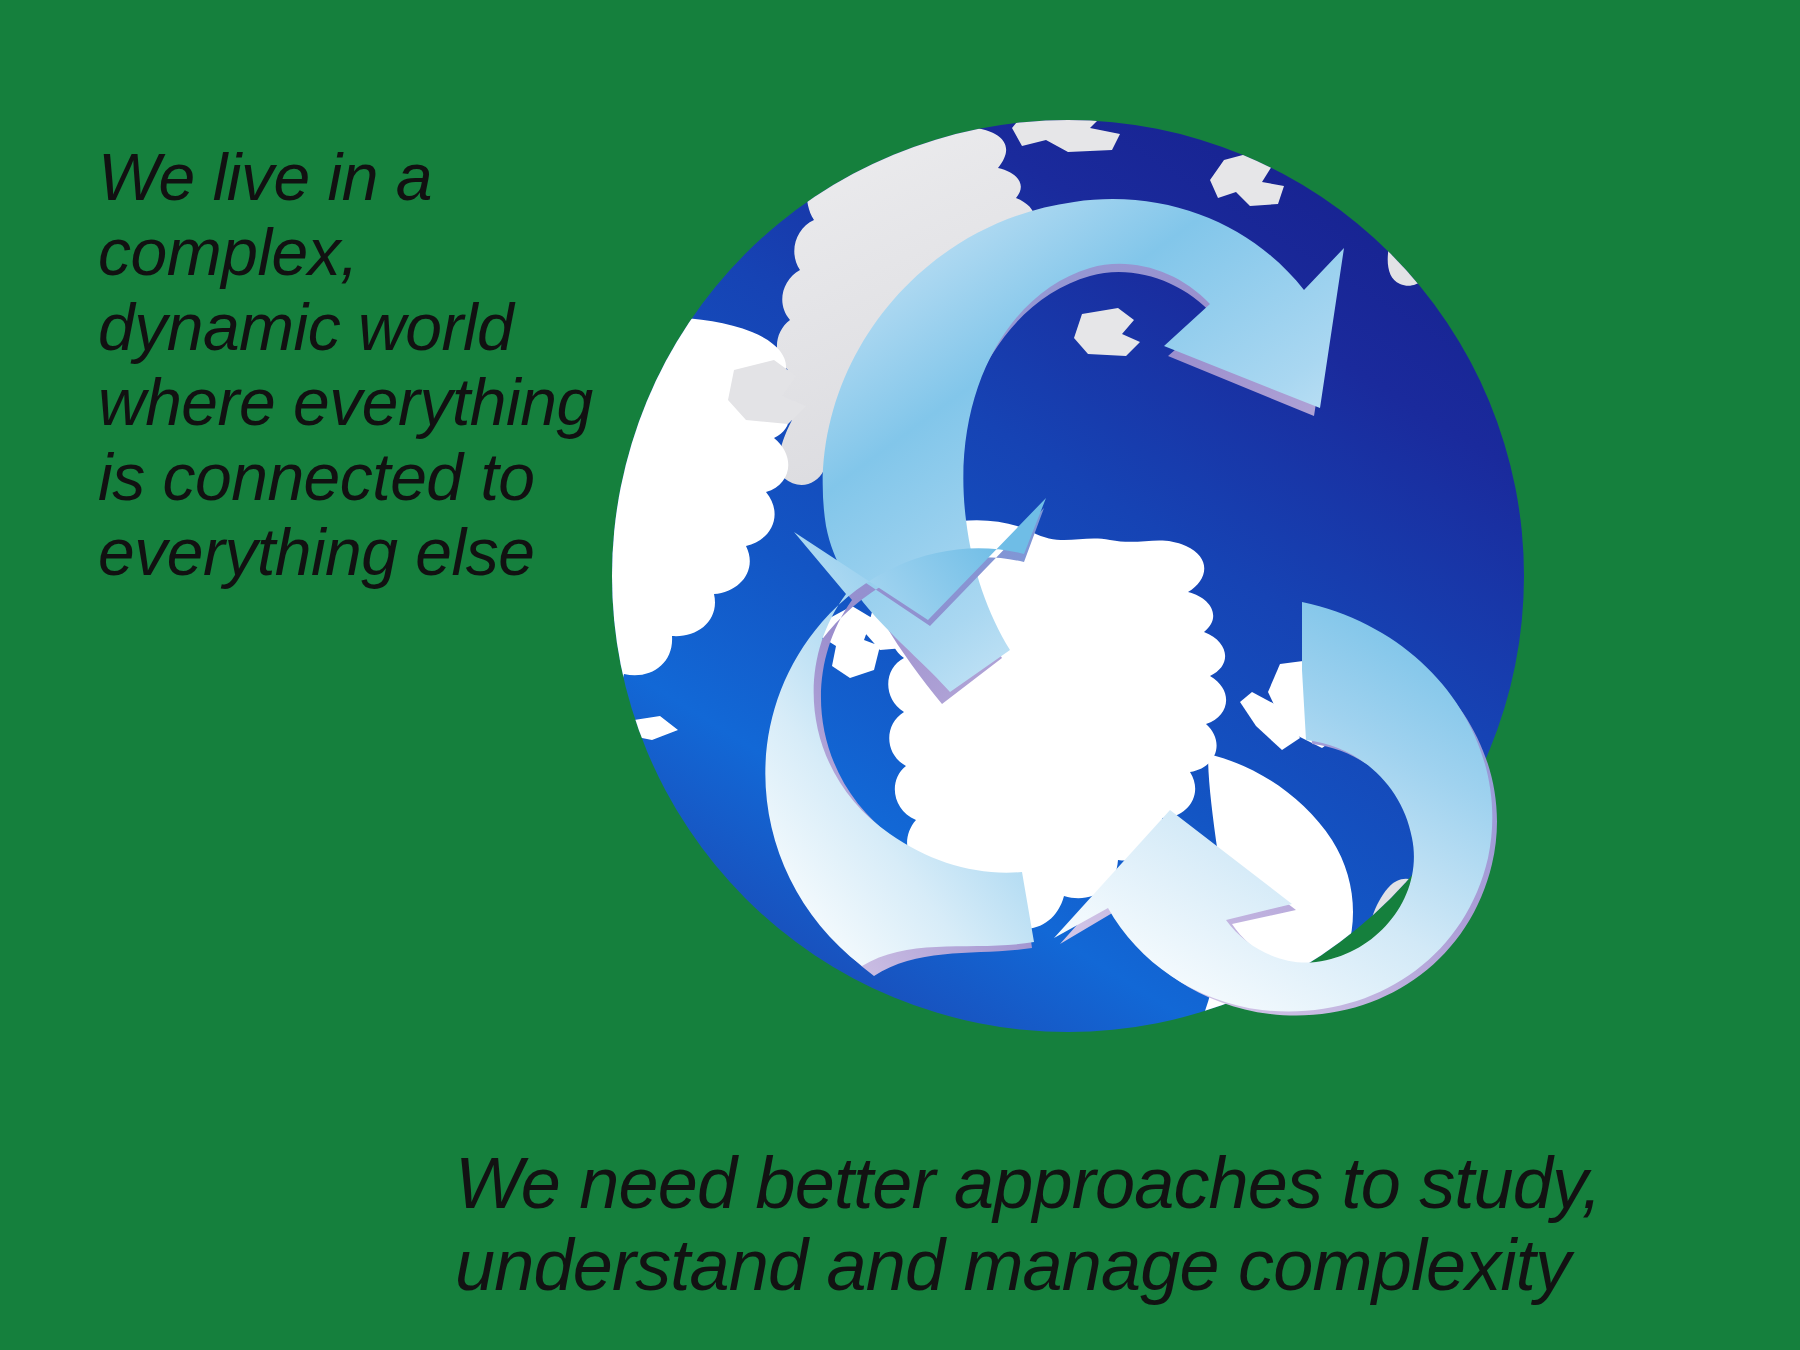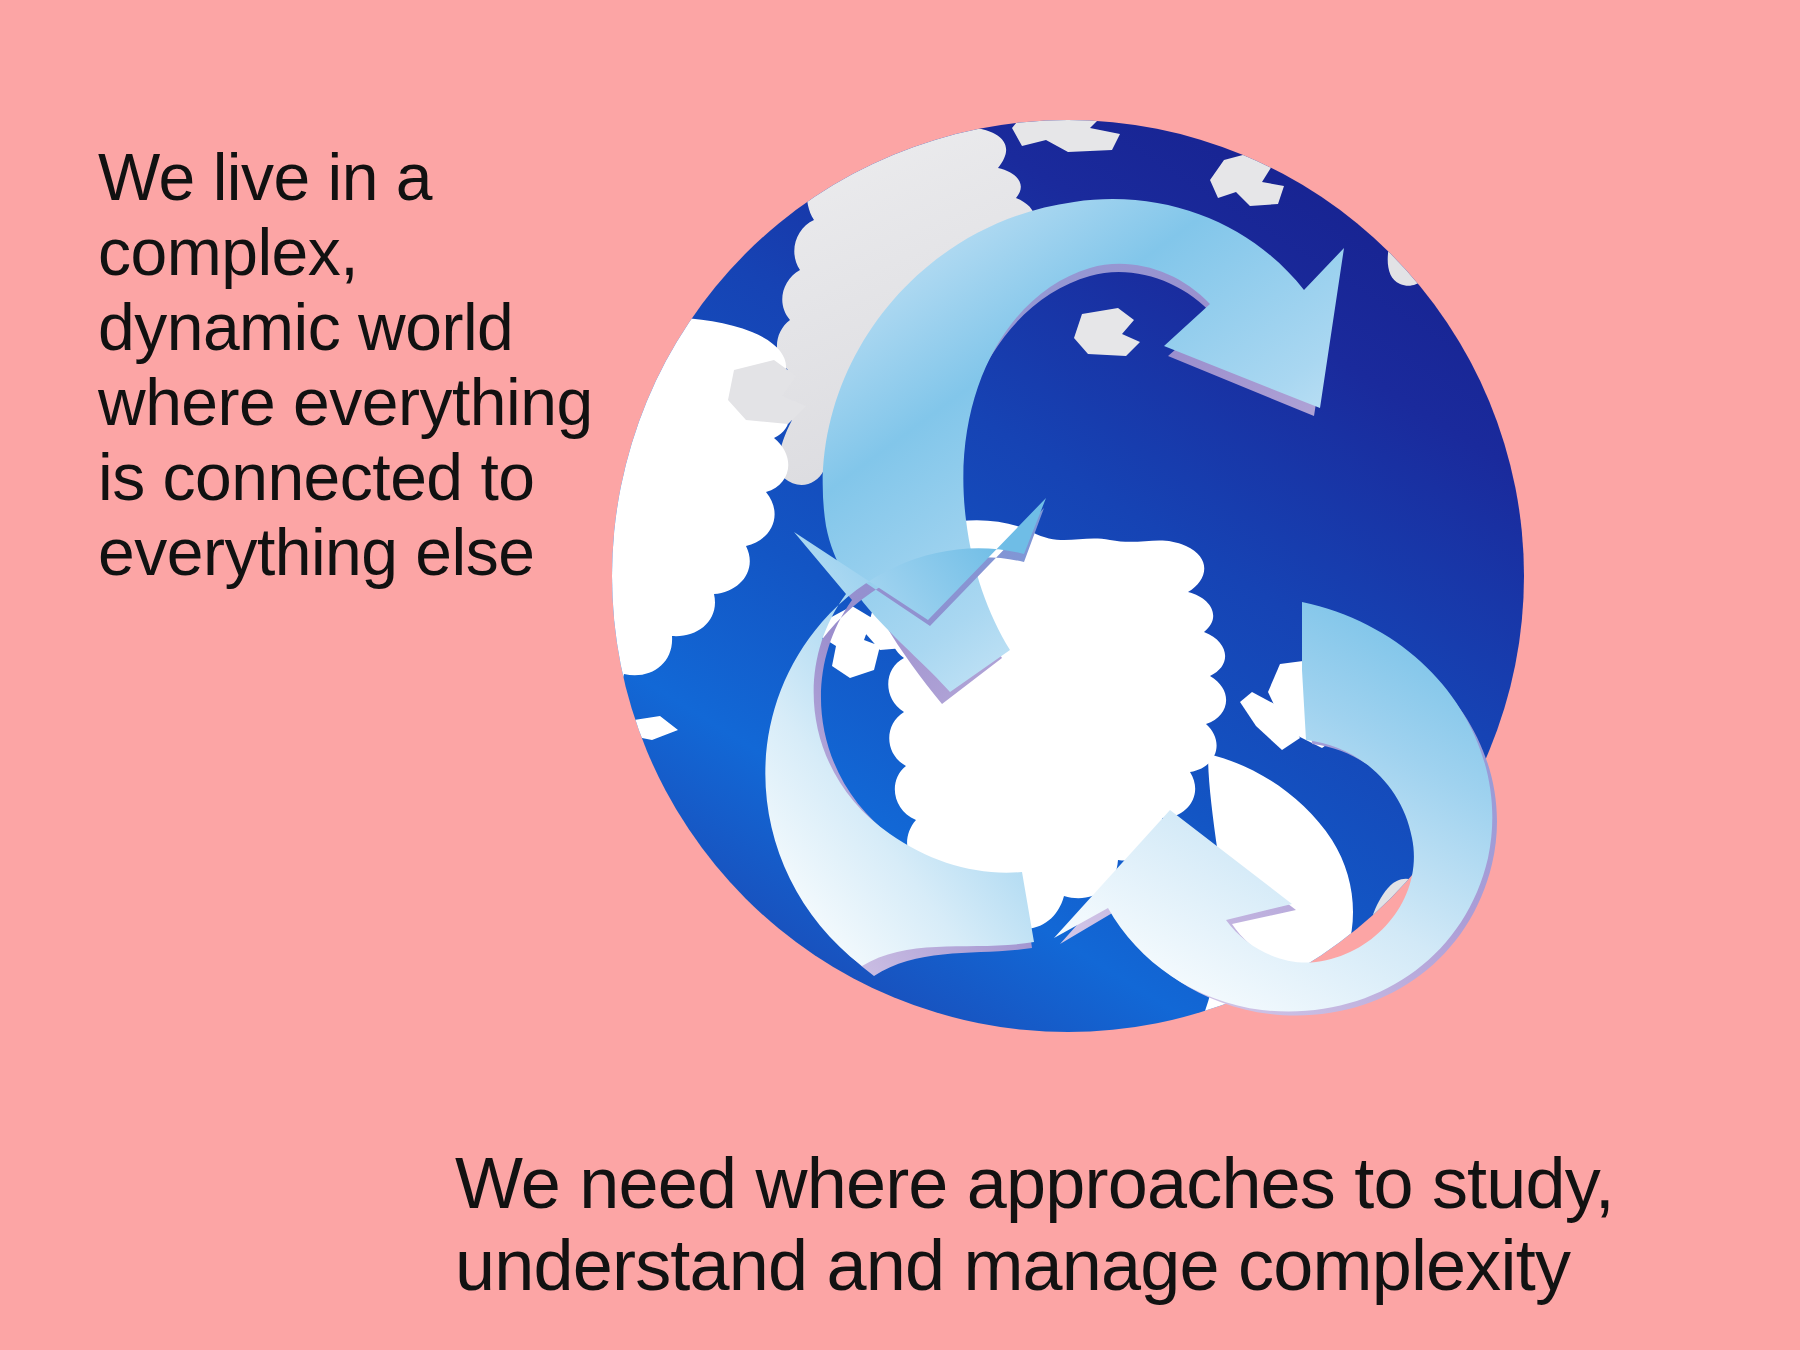--- a/index.html
+++ b/index.html
@@ -12,21 +12,22 @@
     height: 1350px;
     position: relative;
     overflow: hidden;
     font-family: "Liberation Sans", sans-serif;
     -webkit-font-smoothing: antialiased;
   }
 
   #slide {
     position: absolute;
     inset: 0;
-    background: #fca5a5;
+    background: #15803d;
+    font-style: italic;
   }
 
   
   .headline-left {
     position: absolute;
     left: 98px;
     top: 140px;
     width: 520px;
     font-size: 66px;
     line-height: 1.135;
@@ -279,16 +280,16 @@
     </svg>
   </div>
 
   <div class="headline-left">We live in a
 complex,
 dynamic world
 where everything
 is connected to
 everything else</div>
 
-  <div class="headline-bottom">We need where approaches to study,
+  <div class="headline-bottom">We need better approaches to study,
 understand and manage complexity</div>
 
 </div>
 
 </body></html>

